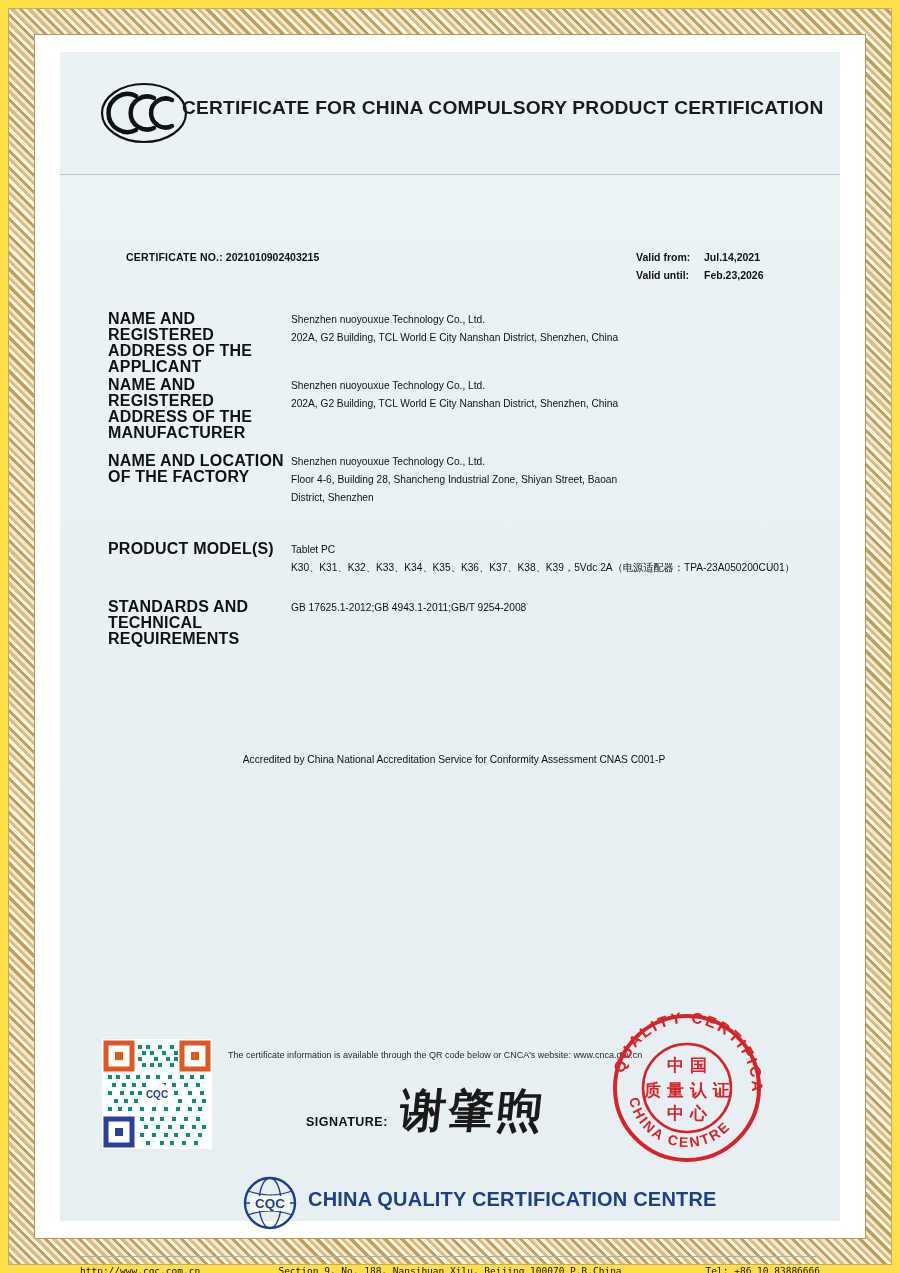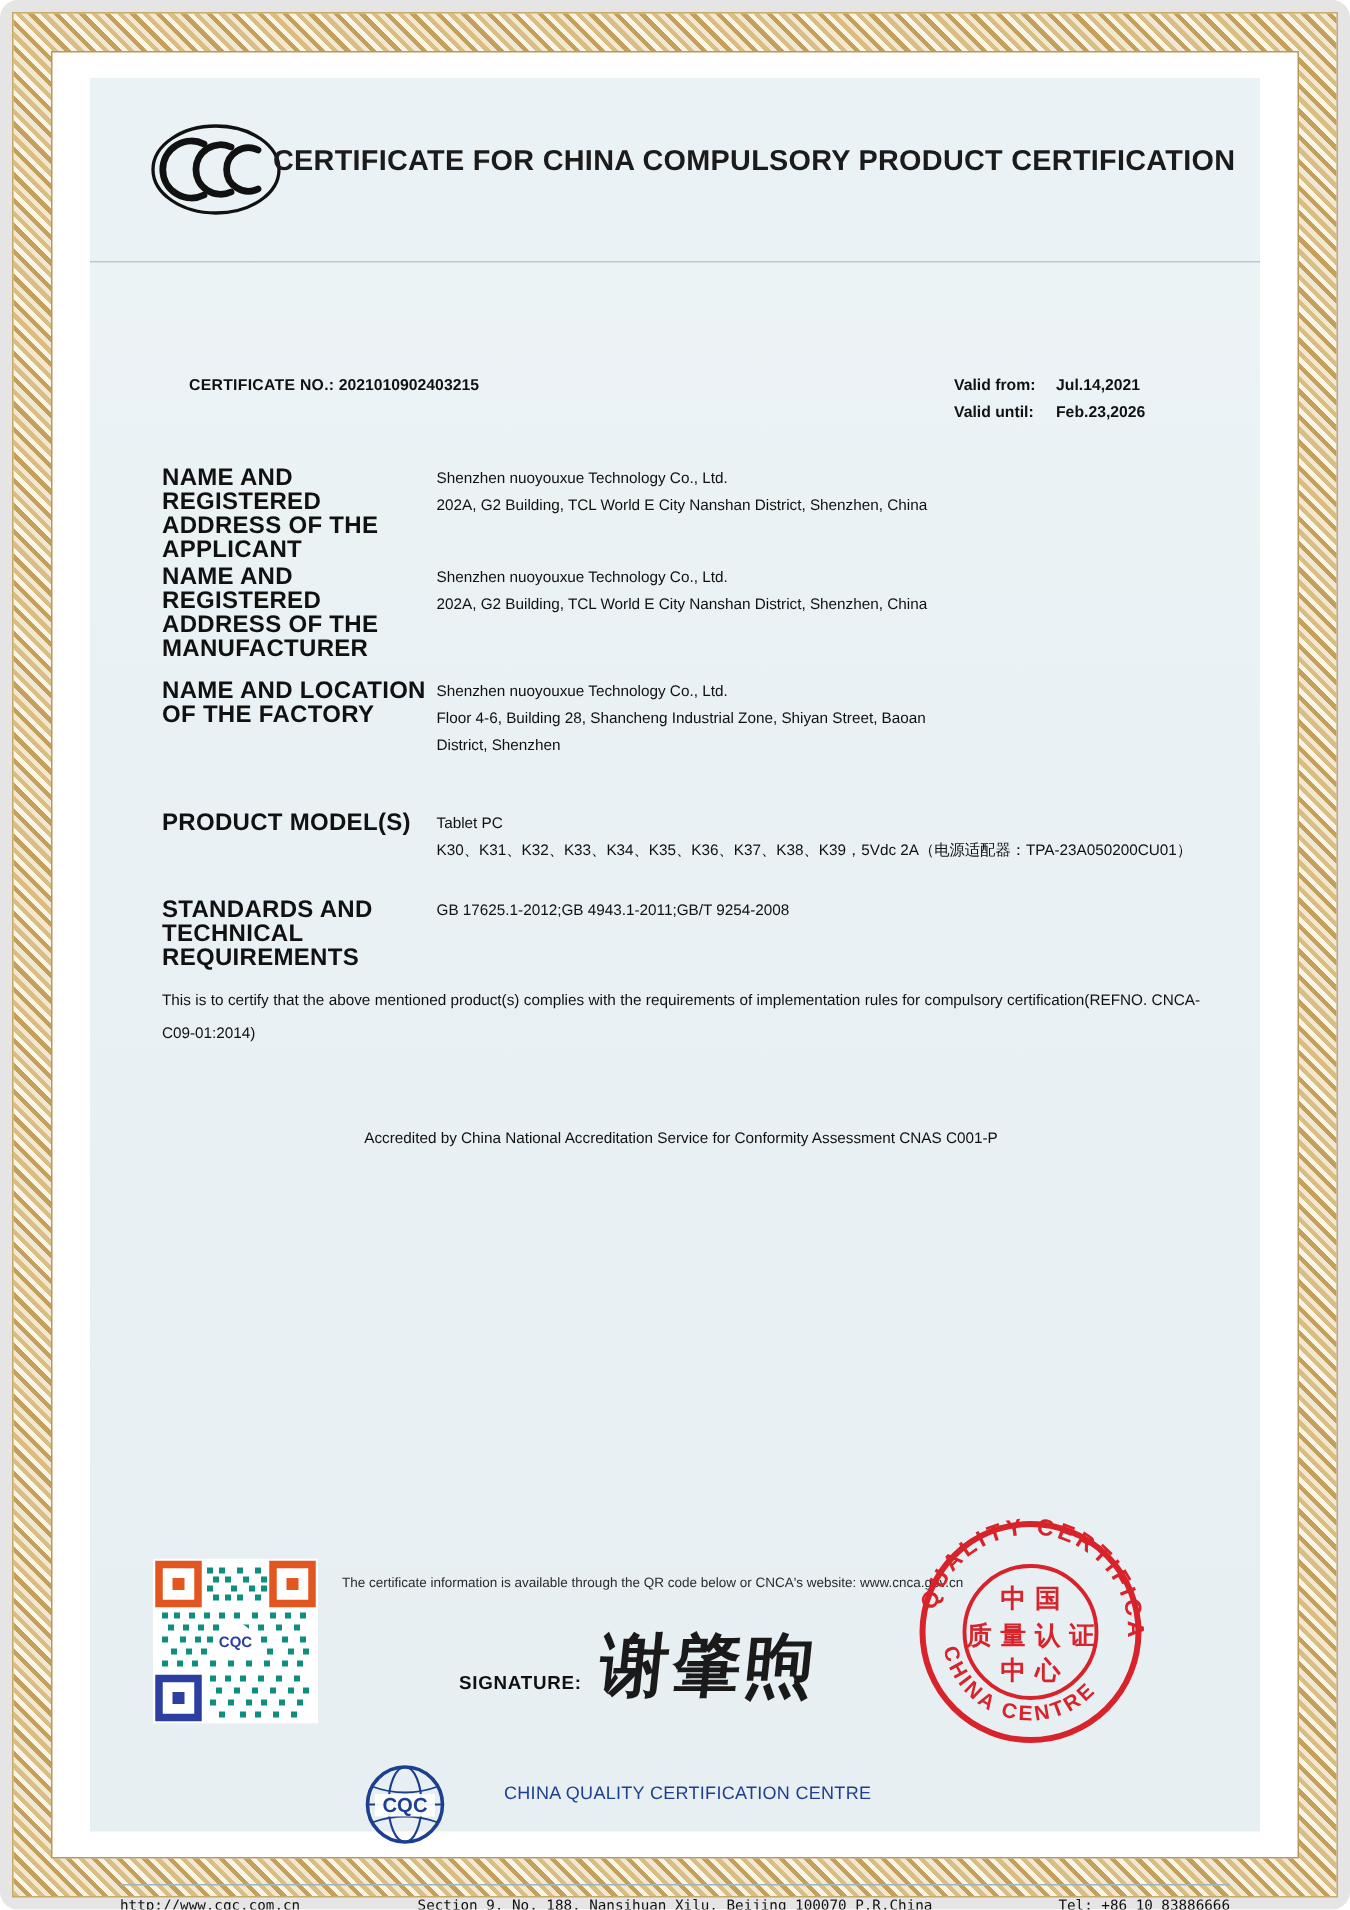--- a/index.html
+++ b/index.html
@@ -14,22 +14,21 @@
     position: relative;
     overflow: hidden;
   }
 
   
   .page {
     position: absolute;
     left: 0; top: 0;
     width: 900px;
     height: 1273px;
-    background: #e5e5e5;
-    border-radius: 12px;
+    background: #fde047;
   }
   .border-outer {
     position: absolute;
     left: 8px; top: 8px;
     width: 884px;
     height: 1257px;
     box-sizing: border-box;
     border: 1px solid #c9a96a;
     background:
       repeating-linear-gradient(45deg,
@@ -187,26 +186,25 @@
     transform: skewX(-6deg);
   }
   .cqc-logo {
     position: absolute;
     left: 182px; top: 1000px;
     width: 56px; height: 56px;
   }
   .cqc-name {
     position: absolute;
     left: 248px; top: 1013px;
-    font-size: 12px;
-    font-weight: normal;
+    font-size: 20px;
+    font-weight: bold;
     color: #1d3f8f;
     letter-spacing: 0.2px;
     white-space: nowrap;
-    margin-left: 28px;
   }
   .seal {
     position: absolute;
     left: 538px; top: 824px;
     width: 178px; height: 178px;
   }
 
   
   .footer-rule {
     position: absolute;
@@ -314,21 +312,20 @@
       <div class="field" style="top:424px">
         <div class="lbl">
           <span class="l">STANDARDS AND</span>
           <span class="l">TECHNICAL REQUIREMENTS</span>
         </div>
         <div class="val">
           <span class="l">GB 17625.1-2012;GB 4943.1-2011;GB/T 9254-2008</span>
         </div>
       </div>
 
-      <div class="para" style="top:482px">This is to certify that the above mentioned product(s) complies with the requirements of implementation rules for compulsory certification(REFNO. CNCA-C09-01:2014)</div>
       <div class="para" style="top:574px; text-align:center;">Accredited by China National Accreditation Service for Conformity Assessment CNAS C001-P</div>
 
       <div class="qr-note">The certificate information is available through the QR code below or CNCA's website: www.cnca.gov.cn</div>
 
       <div class="qr-code">
         <svg width="110" height="110" viewBox="0 0 110 110" xmlns="http://www.w3.org/2000/svg">
           <rect x="0" y="0" width="110" height="110" fill="#ffffff"></rect>
           <g fill="#0b7a6b">
             <rect x="4" y="4" width="26" height="26" fill="none" stroke="#e2561f" stroke-width="5"></rect>
             <rect x="13" y="13" width="8" height="8" fill="#e2561f"></rect>

